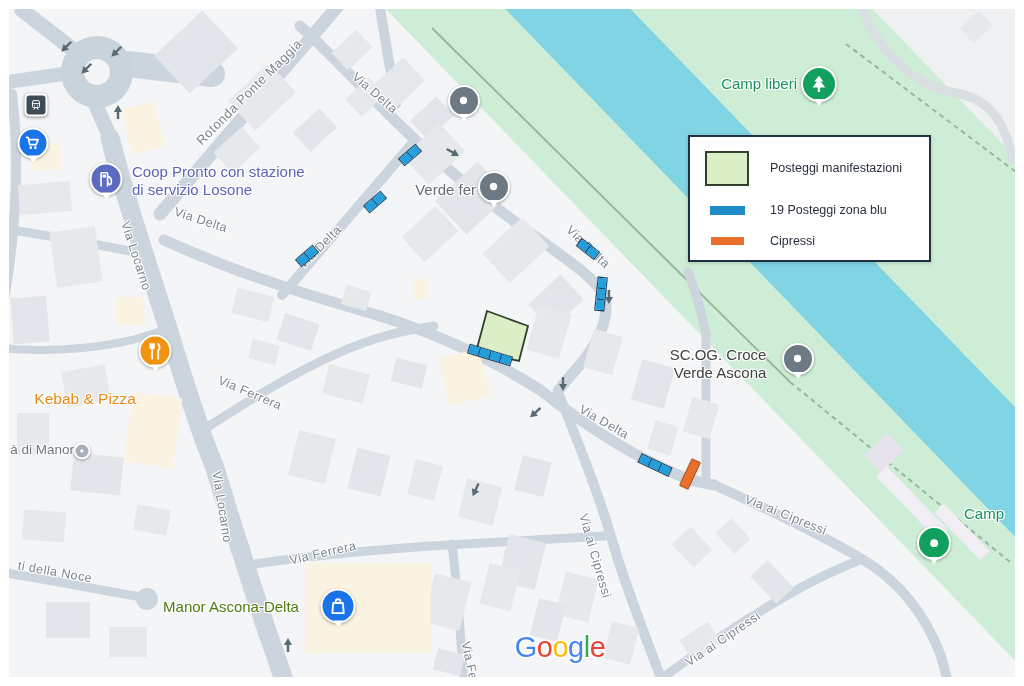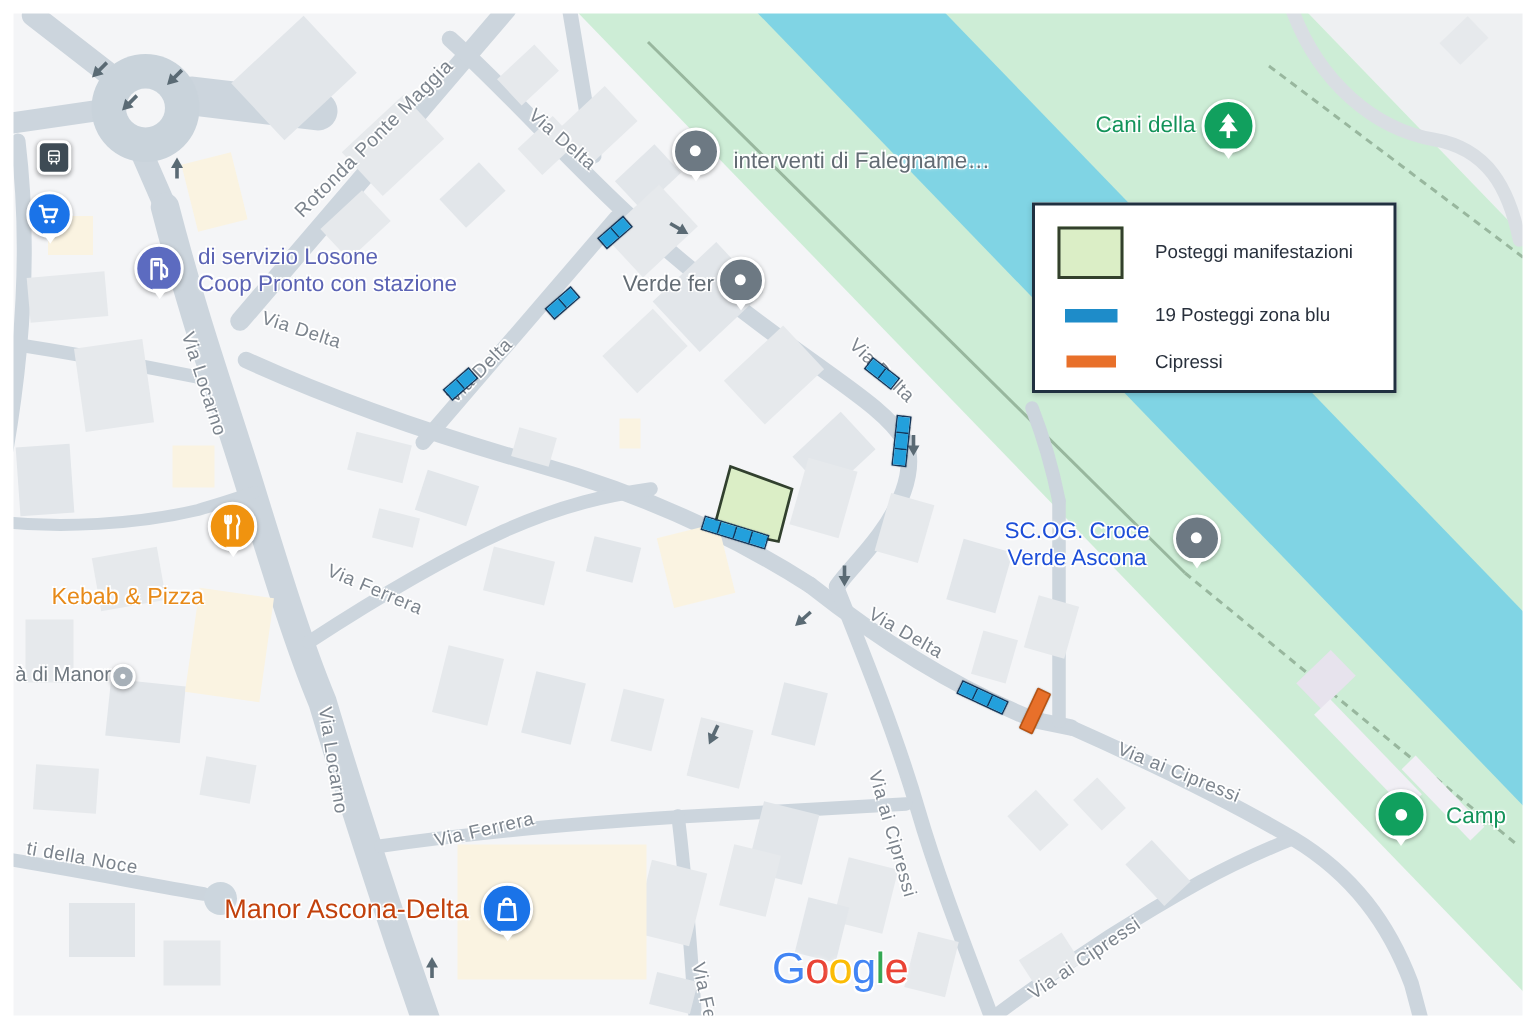--- a/index.html
+++ b/index.html
@@ -192,69 +192,68 @@
       <div class="street-label" style="left: 136px; top: 256px; --r: 72deg;">Via Locarno</div>
       <div class="street-label" style="left: 222px; top: 507px; --r: 81deg;">Via Locarno</div>
       <div class="street-label" style="left: 250px; top: 393px; --r: 23deg;">Via Ferrera</div>
       <div class="street-label" style="left: 323px; top: 553px; --r: -13deg;">Via Ferrera</div>
       <div class="street-label" style="left: 470px; top: 663px; --r: 78deg;">Via Fer</div>
       <div class="street-label" style="left: 595px; top: 556px; --r: 74deg;">Via ai Cipressi</div>
       <div class="street-label" style="left: 786px; top: 515px; --r: 22deg;">Via ai Cipressi</div>
       <div class="street-label" style="left: 723px; top: 639px; --r: -34deg;">Via ai Cipressi</div>
       <div class="street-label" style="left: 55px; top: 572px; --r: 10deg;">ti della Noce</div>
       <div class="poi-label" style="color: rgb(99, 108, 116); font-size: 15px; left: 489px; top: 108px; transform: translateY(-50%);">
-        <div>interventi di Falegname…</div>
       </div>
       <div class="pin" style="left: 464px; top: 101px; width: 28px; height: 28px; background: rgb(109, 121, 131);">
         <svg viewBox="0 0 24 24">
           <circle cx="12" cy="12" r="4.6" fill="#fff"></circle>
         </svg>
         <span class="tail"></span>
       </div>
       <div class="poi-label" style="color: rgb(99, 108, 116); font-size: 15px; right: 548px; top: 190px; transform: translateY(-50%); text-align: right;">
         <div>Verde fer</div>
       </div>
       <div class="pin" style="left: 494px; top: 187px; width: 28px; height: 28px; background: rgb(109, 121, 131);">
         <svg viewBox="0 0 24 24">
           <circle cx="12" cy="12" r="4.6" fill="#fff"></circle>
         </svg>
         <span class="tail"></span>
       </div>
-      <div class="poi-label" style="color: #1d4ed8; font-size: 15px; left: 718px; top: 364px; transform: translate(-50%, -50%); text-align: center;">
+      <div class="poi-label" style="color: #404040; font-size: 15px; left: 718px; top: 364px; transform: translate(-50%, -50%); text-align: right;">
         <div>SC.OG. Croce</div>
         <div>Verde Ascona</div>
       </div>
       <div class="pin" style="left: 798px; top: 359px; width: 28px; height: 28px; background: rgb(109, 121, 131);">
         <svg viewBox="0 0 24 24">
           <circle cx="12" cy="12" r="4.6" fill="#fff"></circle>
         </svg>
         <span class="tail"></span>
       </div>
       <div class="poi-label" style="color: rgb(19, 147, 90); font-size: 15px; right: 227px; top: 84px; transform: translateY(-50%); text-align: right;">
-        <div>Cani della</div>
+        <div>Camp liberi</div>
       </div>
       <div class="pin" style="left: 819px; top: 84px; width: 32px; height: 32px; background: rgb(17, 160, 94);">
         <svg viewBox="0 0 24 24">
           <path d="M12 3l5 6.5h-3l5 6.5H5l5-6.5H7L12 3z" fill="#fff"></path>
           <rect x="10.7" y="15.5" width="2.6" height="5.5" fill="#fff"></rect>
         </svg>
         <span class="tail"></span>
       </div>
-      <div class="poi-label" style="color: rgb(19, 147, 90); font-size: 15px; left: 964px; top: 545px; transform: translateY(-50%);">
+      <div class="poi-label" style="color: rgb(19, 147, 90); font-size: 15px; left: 964px; top: 514px; transform: translateY(-50%);">
         <div>Camp</div>
       </div>
       <div class="pin" style="left: 934px; top: 543px; width: 30px; height: 30px; background: rgb(17, 160, 94);">
         <svg viewBox="0 0 24 24">
           <circle cx="12" cy="12" r="4.6" fill="#fff"></circle>
         </svg>
         <span class="tail"></span>
       </div>
       <div class="poi-label" style="color: rgb(91, 99, 180); font-size: 15px; left: 132px; top: 181px; transform: translateY(-50%);">
+        <div>Coop Pronto con stazione</div>
         <div>di servizio Losone</div>
-        <div>Coop Pronto con stazione</div>
       </div>
       <div class="pin" style="left: 106px; top: 179px; width: 29px; height: 29px; background: rgb(92, 107, 192);">
         <svg viewBox="0 0 24 24">
           <g fill="none" stroke="#fff" stroke-width="2" stroke-linecap="round" stroke-linejoin="round">
             <path d="M5.5 20V5a1 1 0 011-1h6a1 1 0 011 1v15"></path>
             <path d="M13.5 9h2l2.5 3v4.5a1.7 1.7 0 01-3.4 0"></path>
           </g>
           <rect x="7.4" y="6.2" width="4.2" height="3.6" fill="#fff"></rect>
         </svg>
         <span class="tail"></span>
@@ -264,21 +263,21 @@
       </div>
       <div class="pin" style="left: 155px; top: 351px; width: 29px; height: 29px; background: rgb(240, 147, 15);">
         <svg viewBox="0 0 24 24">
           <g fill="none" stroke="#fff" stroke-width="2.1" stroke-linecap="round">
             <path d="M8 3v5.5M5.8 3v3.8a2.2 2.2 0 004.4 0V3M8 11v10"></path>
             <path d="M15.5 3c1.9 2.5 1.9 6 0 8.2V21"></path>
           </g>
         </svg>
         <span class="tail"></span>
       </div>
-      <div class="poi-label" style="color: #c2410c; font-size: 18px; left: 231px; top: 607px; transform: translate(-50%, -50%); text-align: left;">
+      <div class="poi-label" style="color: #4d7c0f; font-size: 15px; left: 231px; top: 607px; transform: translate(-50%, -50%); text-align: left;">
         <div>Manor Ascona-Delta</div>
       </div>
       <div class="pin" style="left: 338px; top: 606px; width: 31px; height: 31px; background: rgb(26, 115, 232);">
         <svg viewBox="0 0 24 24">
           <g fill="none" stroke="#fff" stroke-width="2.1" stroke-linecap="round" stroke-linejoin="round">
             <path d="M6.5 8.5h11l1 11.5h-13z"></path>
             <path d="M9.3 8.5V7a2.7 2.7 0 015.4 0v1.5"></path>
           </g>
         </svg>
         <span class="tail"></span>

